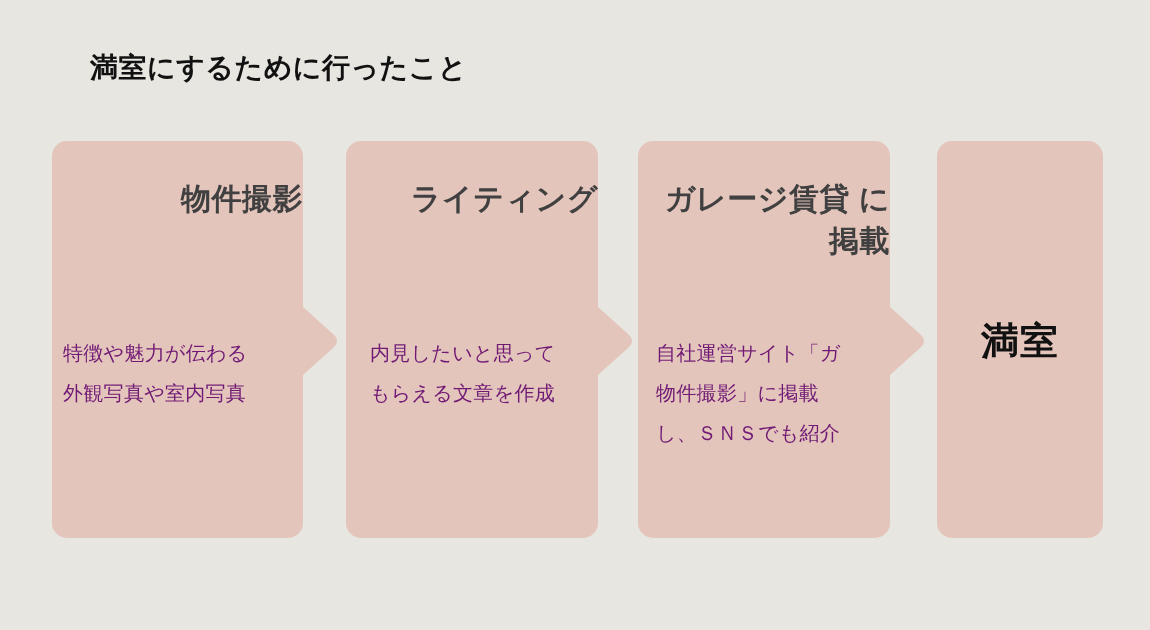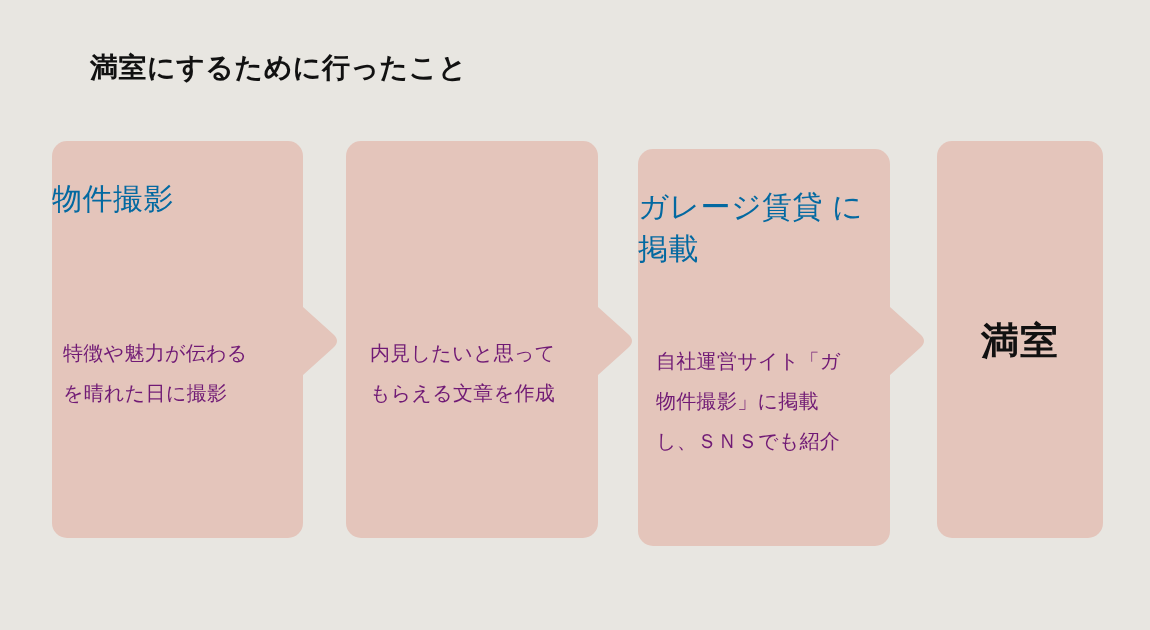--- a/index.html
+++ b/index.html
@@ -32,21 +32,21 @@
   }
   .flow-card {
     position: absolute;
     top: 141px;
     height: 397px;
     background: #e4c5bb;
     border-radius: 15px;
   }
   .card-1 { left: 52px;  width: 251px; }
   .card-2 { left: 346px; width: 252px; }
-  .card-3 { left: 638px; width: 252px; margin-top: 8px; }
+  .card-3 { left: 638px; width: 252px; }
   .card-4 { left: 937px; width: 166px; }
 
   
   .arrow-tab {
     position: absolute;
     top: 307px;
     width: 42px;
     height: 68px;
     overflow: visible;
   }
@@ -57,24 +57,24 @@
     display: block;
     width: 42px;
     height: 68px;
   }
 
   .card-heading {
     position: absolute;
     left: 0;
     right: 0;
     top: 37px;
-    text-align: left;
+    text-align: right;
     font-size: 30px;
-    font-weight: normal;
-    color: #0369a1;
+    font-weight: bold;
+    color: #404040;
     line-height: 42px;
     letter-spacing: 0.5px;
   }
   .card-body {
     position: absolute;
     left: 0;
     right: 0;
     top: 192px;
     text-align: left;
     font-size: 20px;
@@ -105,25 +105,26 @@
 <body>
 
 <div id="stage">
 
   <div id="page-title">満室にするために行ったこと</div>
 
   <div class="flow-card card-1">
     <div class="card-heading">物件撮影</div>
     <div class="card-body">
       <span class="line">特徴や魅力が伝わる</span>
-      <span class="line">を晴れた日に撮影</span>
+      <span class="line">外観写真や室内写真</span>
     </div>
   </div>
 
   <div class="flow-card card-2">
+    <div class="card-heading">ライティング</div>
     <div class="card-body">
       <span class="line">内見したいと思って</span>
       <span class="line">もらえる文章を作成</span>
     </div>
   </div>
 
   <div class="flow-card card-3">
     <div class="card-heading">
       <span class="line">ガレージ賃貸</span>
       <span class="line">に掲載</span>

